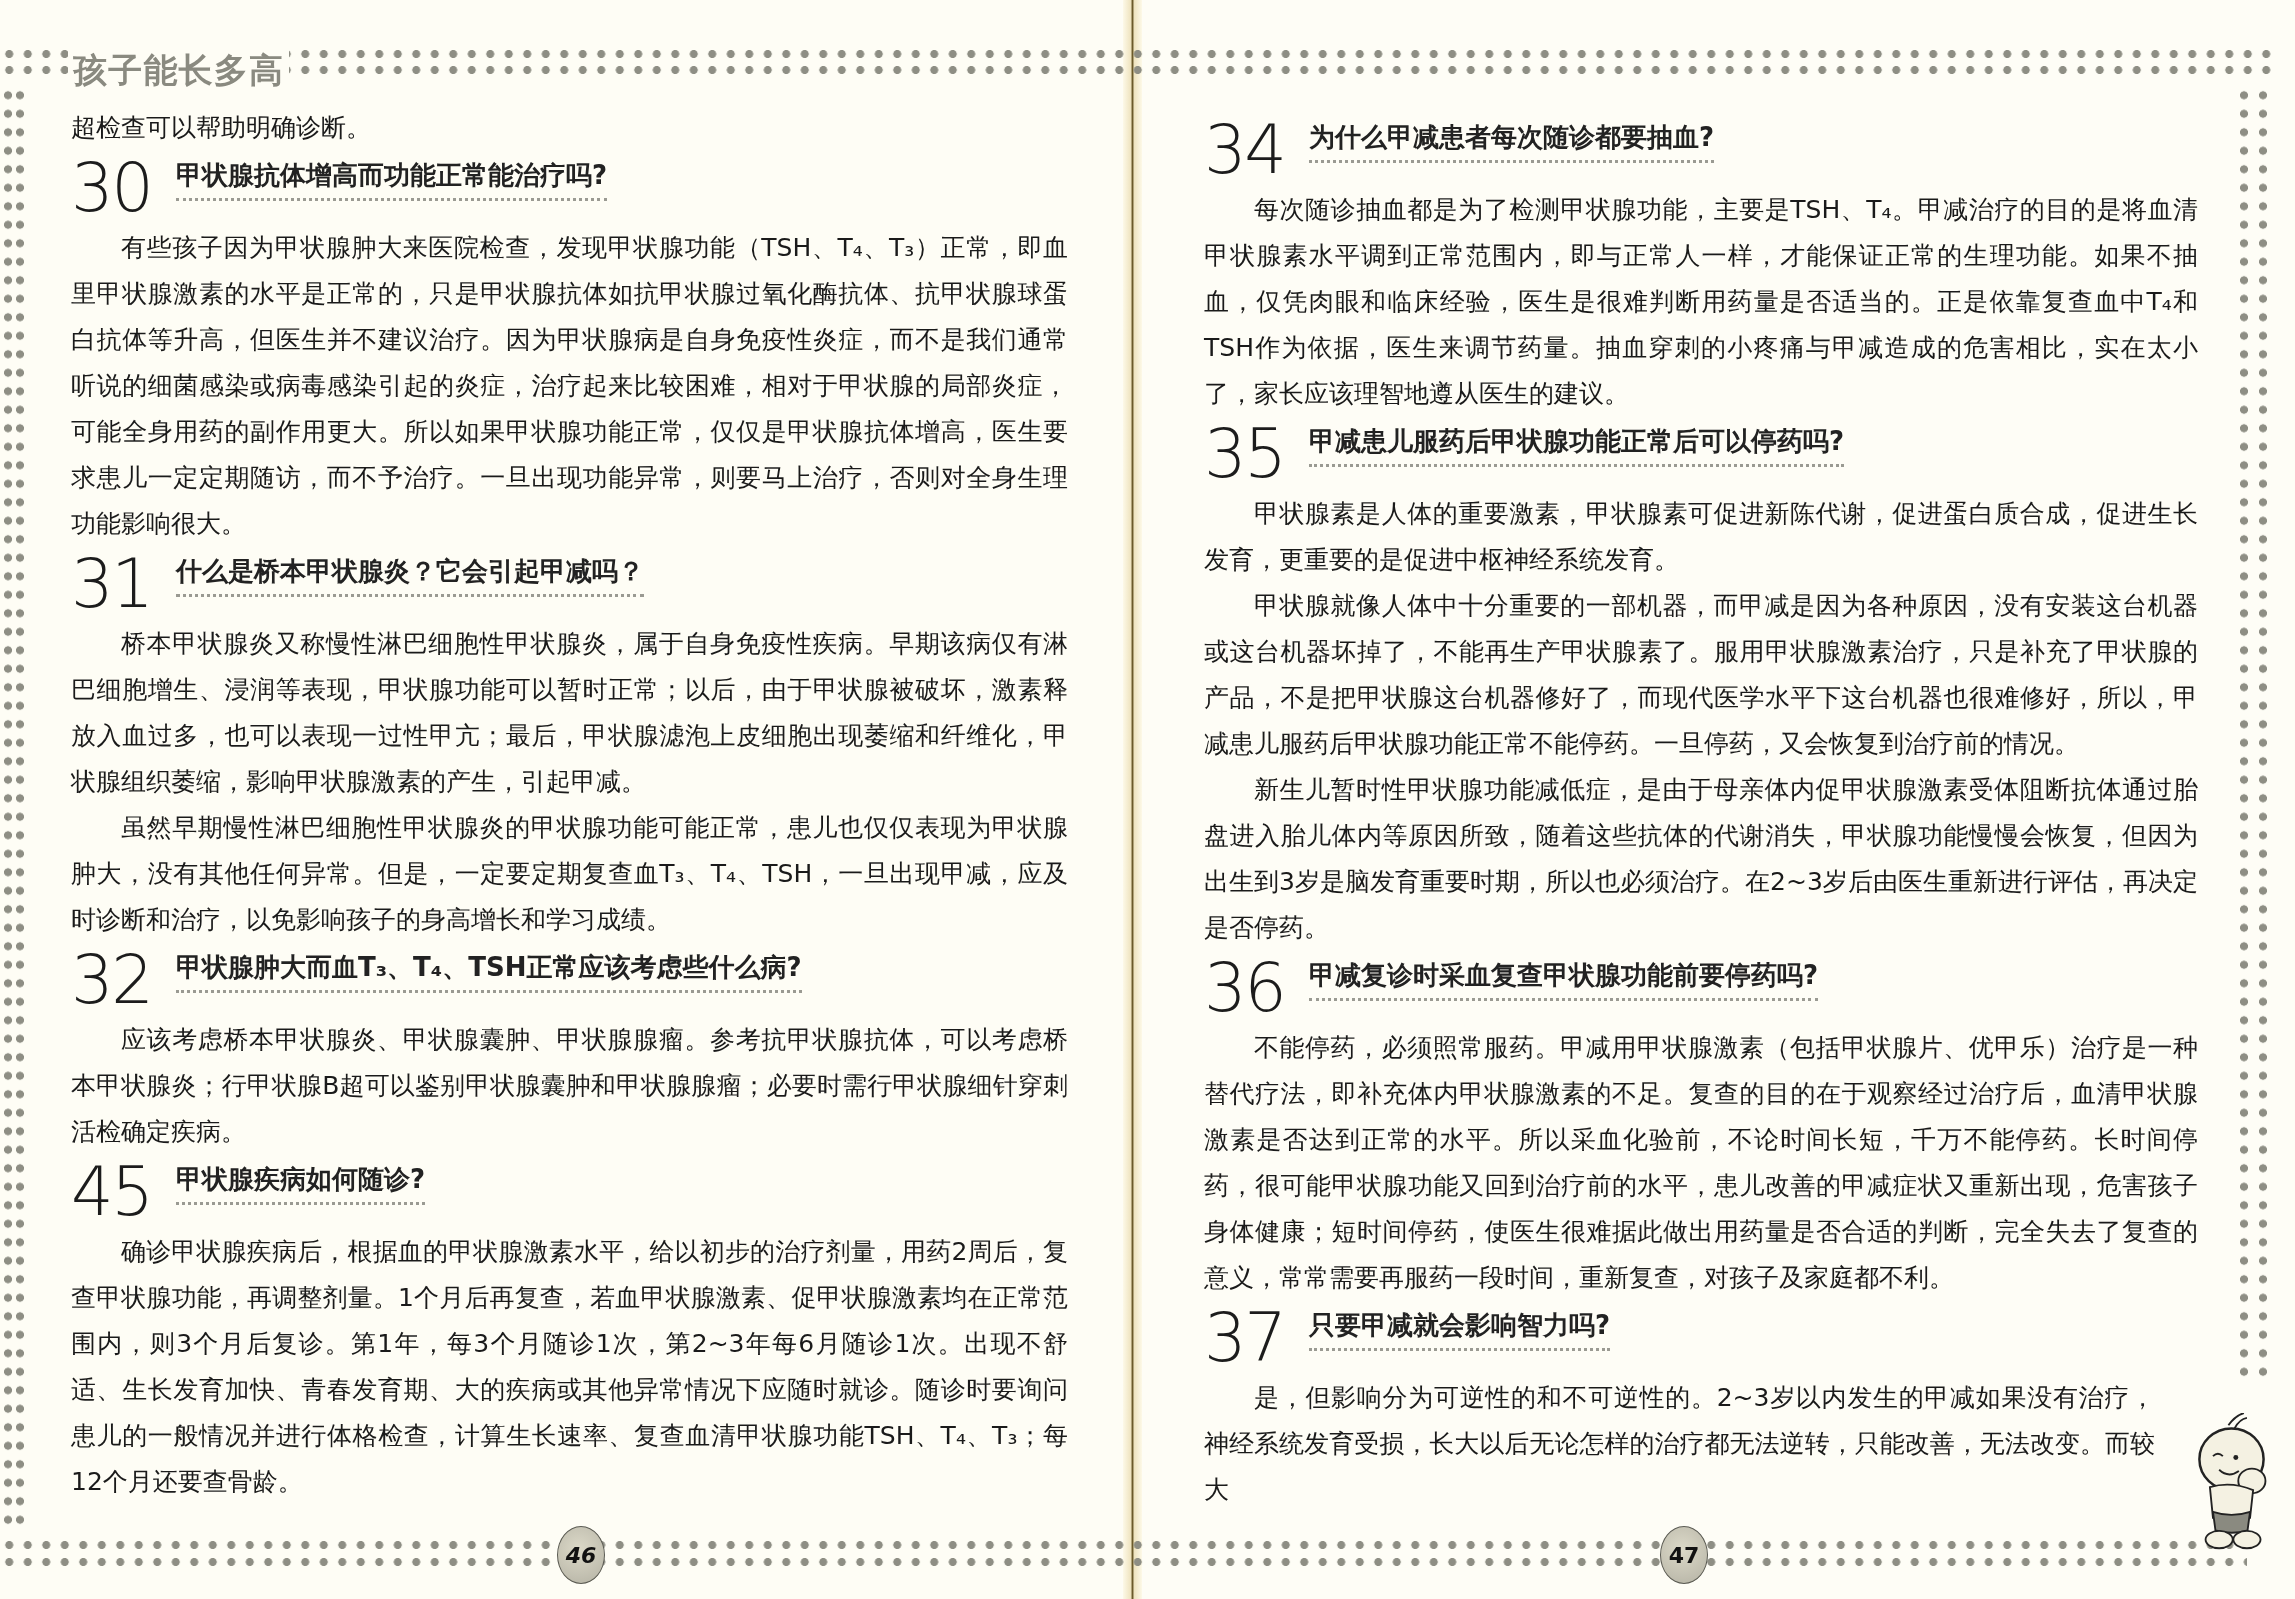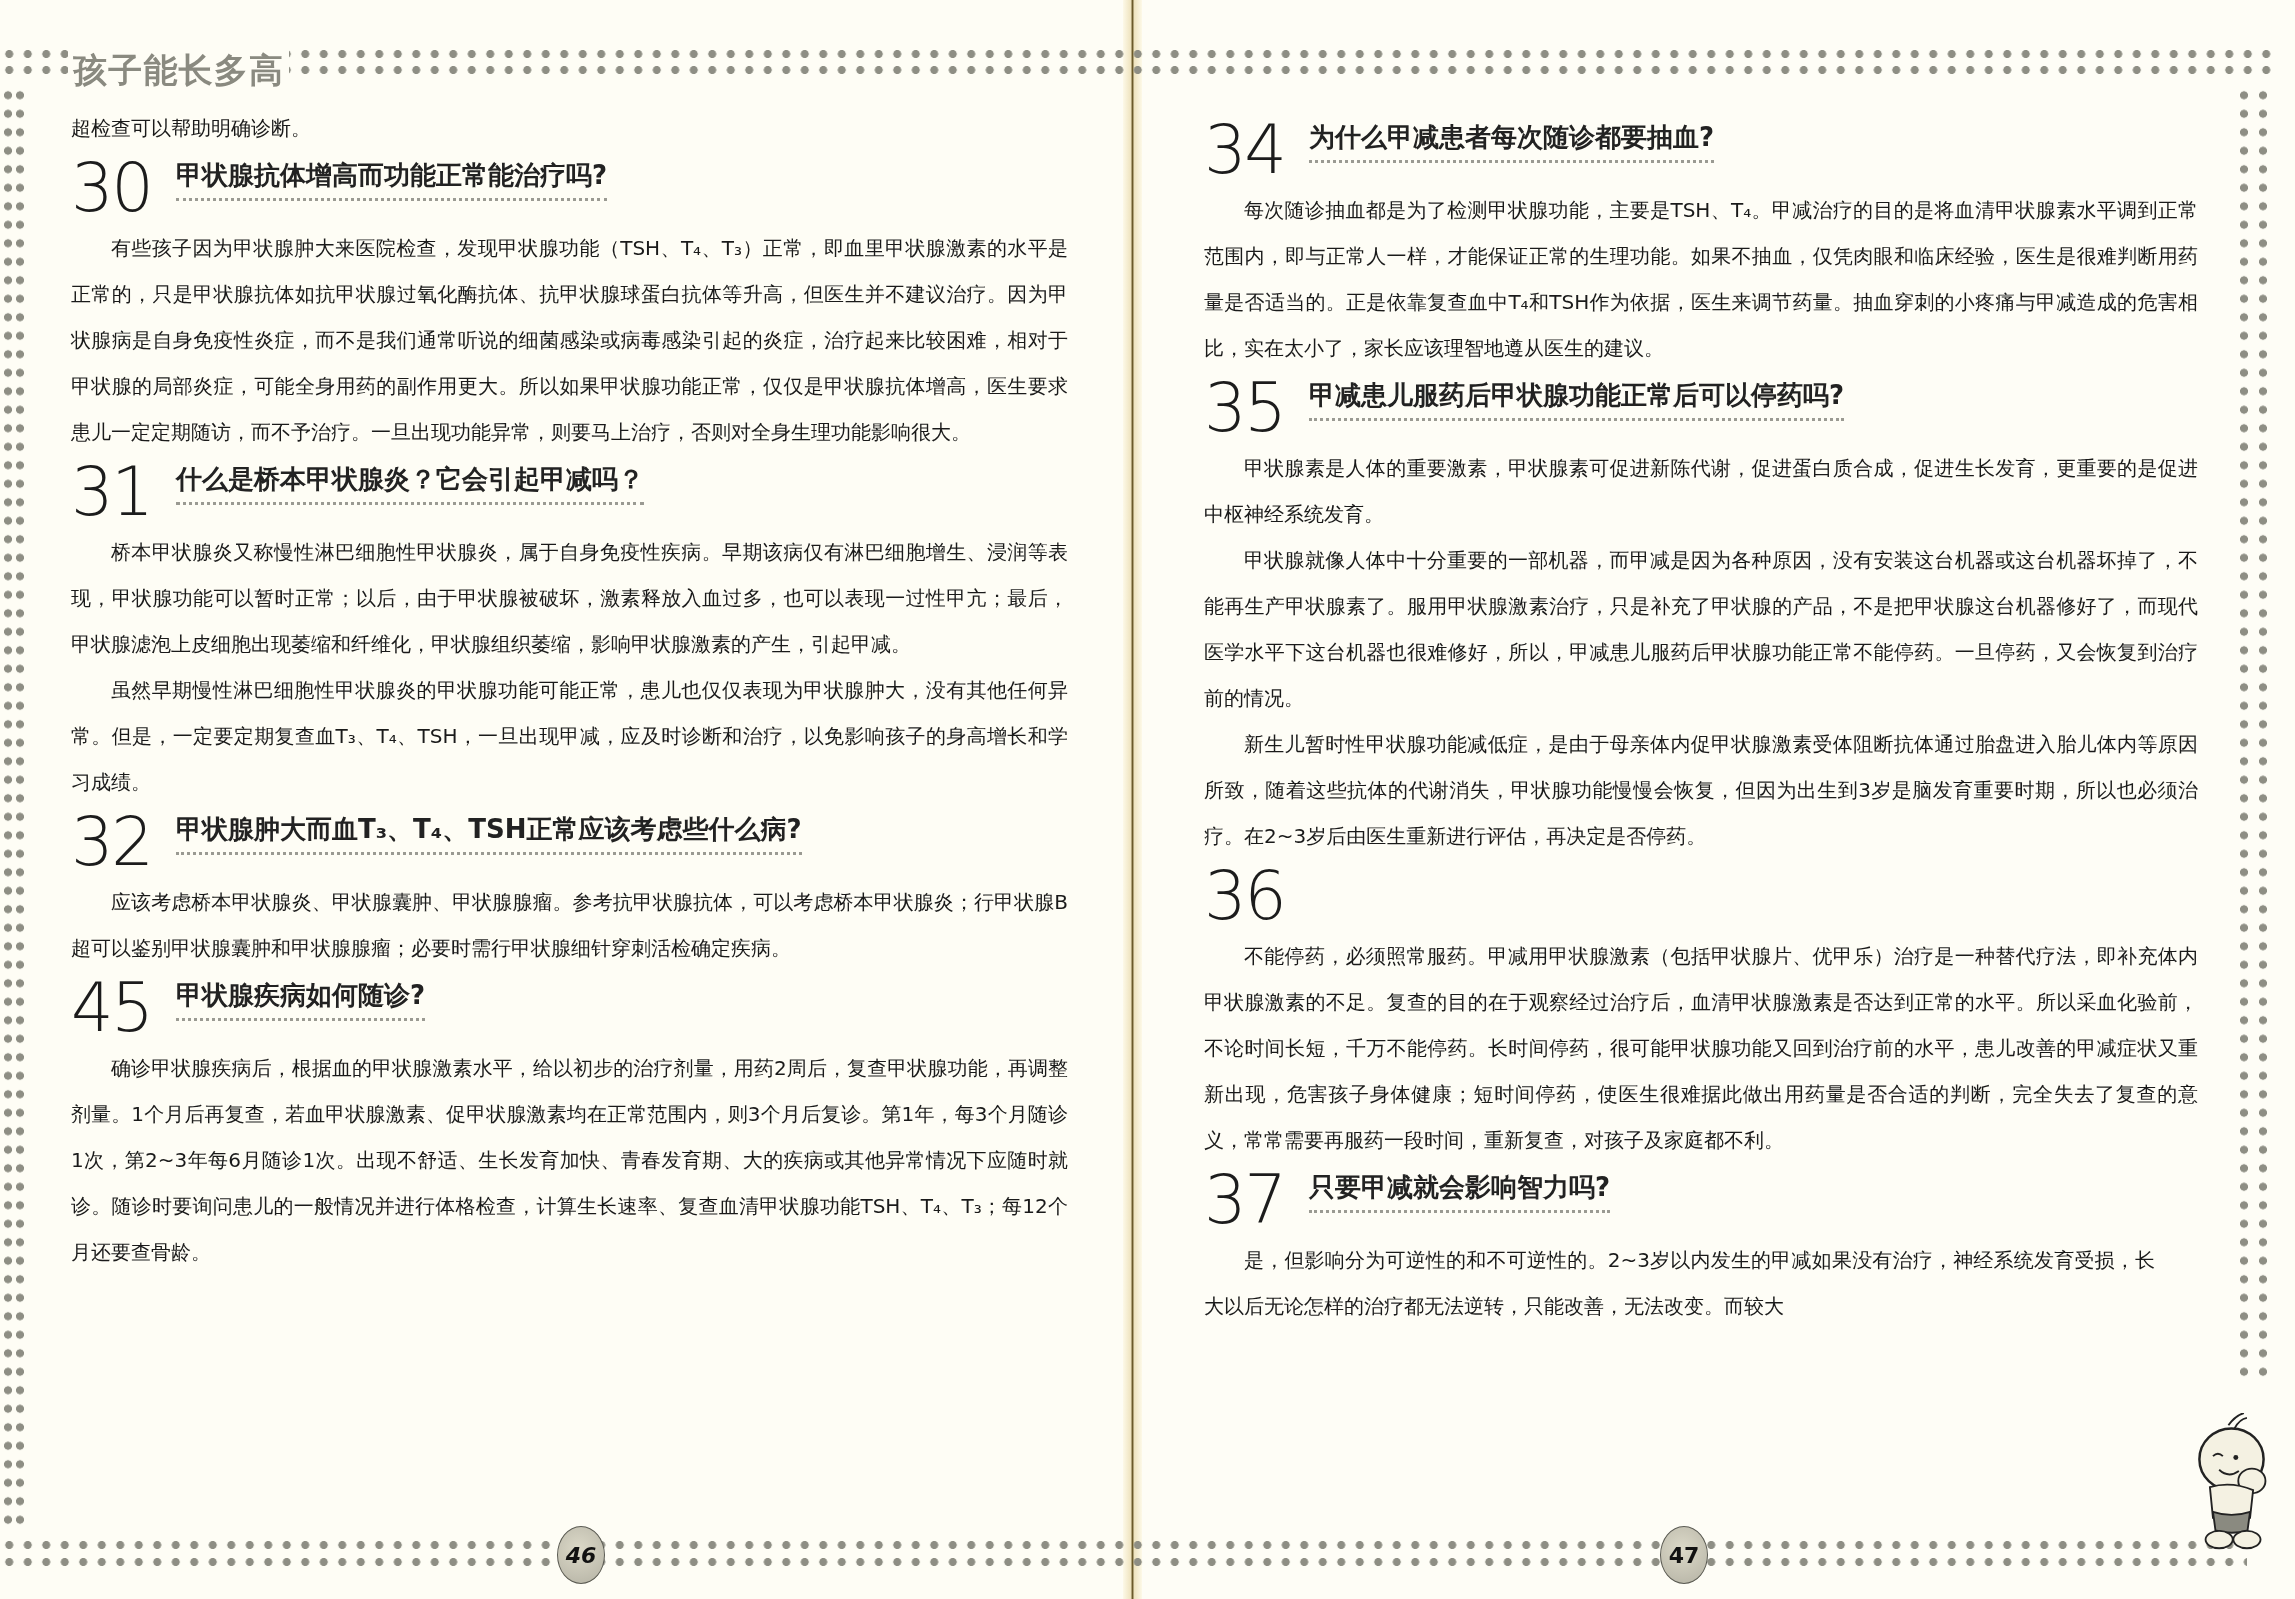--- a/index.html
+++ b/index.html
@@ -29,21 +29,21 @@
   }
   .running-title {
     position:absolute; left:68px; top:48px; height:27px;
     font-size:34px; font-weight:bold; color:#8a8a80;
     background:#fefdf5; padding:0 5px; letter-spacing:1.2px;
   }
   .textcol { position:absolute; }
   .textcol.left { left:71px; top:105px; width:997px; }
   .textcol.right { left:1204px; top:105px; width:994px; }
   p.para {
-    margin:0; font-size:20px; line-height:46px; text-align:justify;
+    margin:0; font-size:25px; line-height:46px; text-align:justify;
     text-indent:2em;
   }
   p.para.noindent { text-indent:0; }
   .q {
     position:relative; height:74px; 
   }
   .q .num {
     position:absolute; left:0; top:0;
     font-family:"DejaVu Sans","Liberation Sans",sans-serif;
     font-size:67px; font-weight:200; line-height:74px; letter-spacing:-2.5px;
@@ -126,20 +126,21 @@
   <div class="q">
     <span class="num">35</span>
     <span class="title">甲减患儿服药后甲状腺功能正常后可以停药吗?</span>
   </div>
   <p class="para">甲状腺素是人体的重要激素，甲状腺素可促进新陈代谢，促进蛋白质合成，促进生长发育，更重要的是促进中枢神经系统发育。</p>
   <p class="para">甲状腺就像人体中十分重要的一部机器，而甲减是因为各种原因，没有安装这台机器或这台机器坏掉了，不能再生产甲状腺素了。服用甲状腺激素治疗，只是补充了甲状腺的产品，不是把甲状腺这台机器修好了，而现代医学水平下这台机器也很难修好，所以，甲减患儿服药后甲状腺功能正常不能停药。一旦停药，又会恢复到治疗前的情况。</p>
   <p class="para">新生儿暂时性甲状腺功能减低症，是由于母亲体内促甲状腺激素受体阻断抗体通过胎盘进入胎儿体内等原因所致，随着这些抗体的代谢消失，甲状腺功能慢慢会恢复，但因为出生到3岁是脑发育重要时期，所以也必须治疗。在2~3岁后由医生重新进行评估，再决定是否停药。</p>
 
   <div class="q">
     <span class="num">36</span>
+    <span class="title">甲减复诊时采血复查甲状腺功能前要停药吗?</span>
   </div>
   <p class="para">不能停药，必须照常服药。甲减用甲状腺激素（包括甲状腺片、优甲乐）治疗是一种替代疗法，即补充体内甲状腺激素的不足。复查的目的在于观察经过治疗后，血清甲状腺激素是否达到正常的水平。所以采血化验前，不论时间长短，千万不能停药。长时间停药，很可能甲状腺功能又回到治疗前的水平，患儿改善的甲减症状又重新出现，危害孩子身体健康；短时间停药，使医生很难据此做出用药量是否合适的判断，完全失去了复查的意义，常常需要再服药一段时间，重新复查，对孩子及家庭都不利。</p>
 
   <div class="q">
     <span class="num">37</span>
     <span class="title">只要甲减就会影响智力吗?</span>
   </div>
   <p class="para" style="width:951px;">是，但影响分为可逆性的和不可逆性的。2~3岁以内发生的甲减如果没有治疗，神经系统发育受损，长大以后无论怎样的治疗都无法逆转，只能改善，无法改变。而较大</p>
 </div>
 

